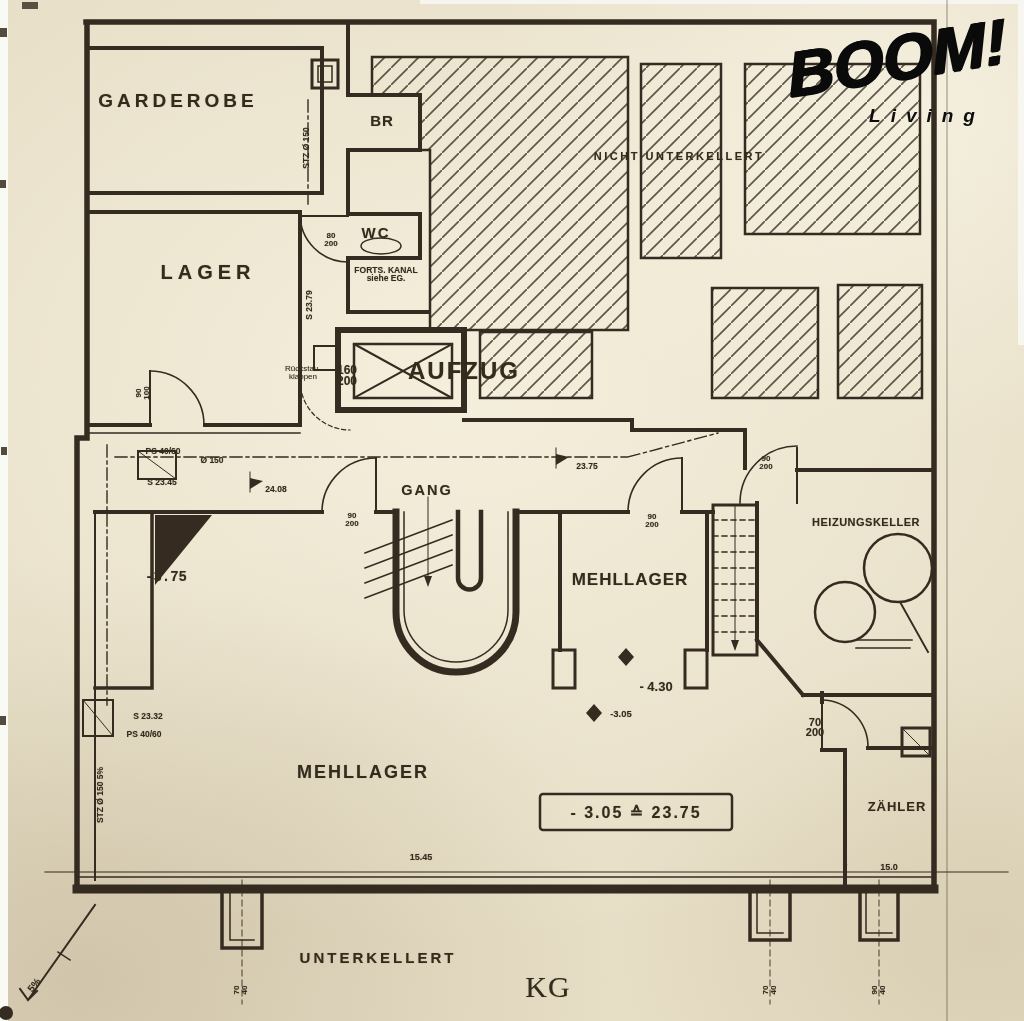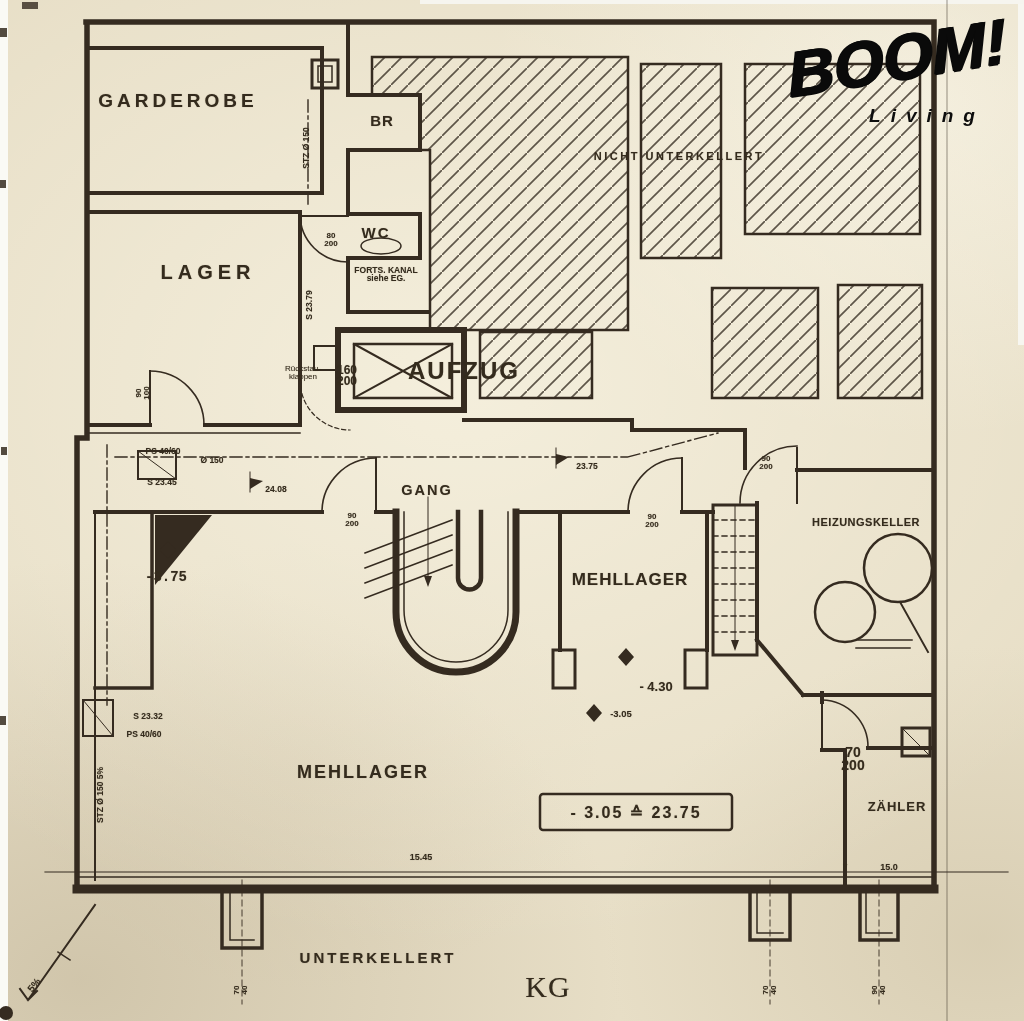--- a/index.html
+++ b/index.html
@@ -181,21 +181,21 @@
   <div class="lbl pre" style="left:347px;top:376px;font-size:12px;">160
 200</div>
   <div class="lbl pre v" style="left:143px;top:393px;font-size:8px;">90
 100</div>
   <div class="lbl pre" style="left:352px;top:520px;font-size:8px;">90
 200</div>
   <div class="lbl pre" style="left:652px;top:521px;font-size:8px;">90
 200</div>
   <div class="lbl pre" style="left:766px;top:463px;font-size:8px;">90
 200</div>
-  <div class="lbl pre" style="left:853px;top:727px;font-size:14px;margin-top:32px;">70
+  <div class="lbl pre" style="left:815px;top:727px;font-size:11px;">70
 200</div>
   <div class="lbl" style="left:163px;top:451px;font-size:8.5px;">PS 40/60</div>
   <div class="lbl" style="left:212px;top:460px;font-size:8.5px;">Ø 150</div>
   <div class="lbl" style="left:162px;top:482px;font-size:8.5px;">S 23.45</div>
   <div class="lbl" style="left:276px;top:489px;font-size:8.5px;">24.08</div>
   <div class="lbl" style="left:587px;top:466px;font-size:8.5px;">23.75</div>
   <div class="lbl" style="left:148px;top:716px;font-size:8.5px;">S 23.32</div>
   <div class="lbl" style="left:144px;top:734px;font-size:8.5px;">PS 40/60</div>
   <div class="lbl v" style="left:100px;top:795px;font-size:8.5px;">STZ Ø 150  5%</div>
   <div class="lbl" style="left:166px;top:577px;font-size:14px;font-family:Liberation Mono, monospace;">-3.75</div>

